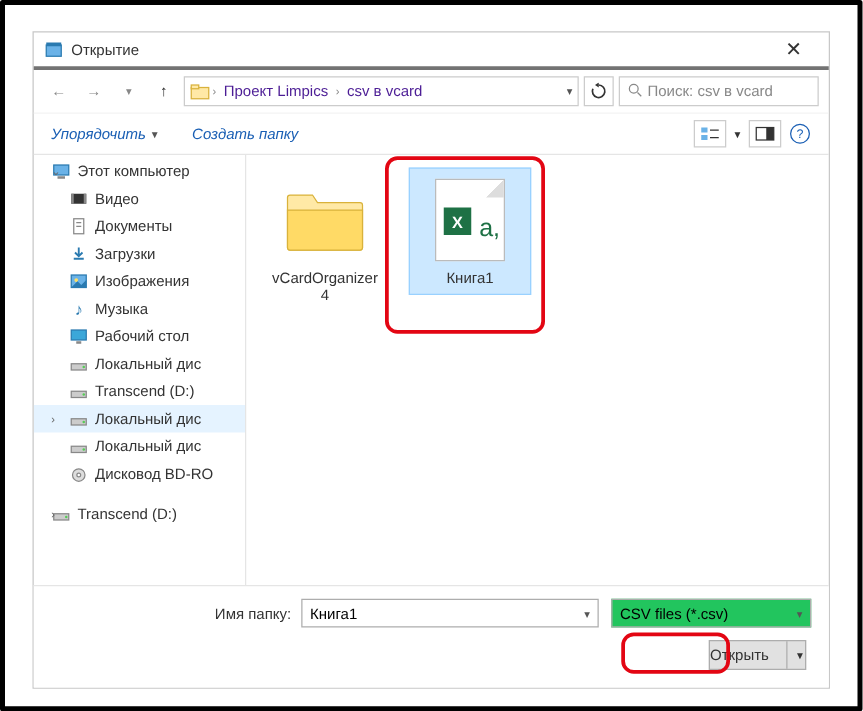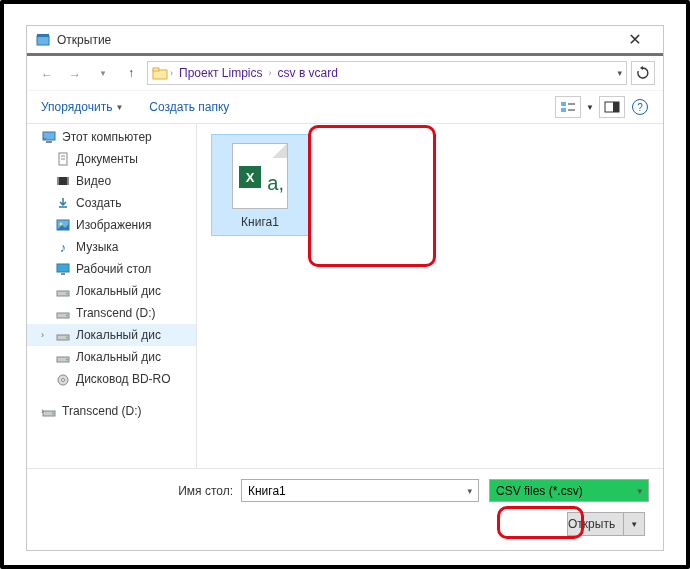--- a/index.html
+++ b/index.html
@@ -14,21 +14,21 @@
 .nav-btn { width: 24px; height: 24px; display: flex; align-items: center; justify-content: center; color: #888; }
 .nav-btn.enabled { color: #333; }
 .pathbox { flex: 1; height: 24px; border: 1px solid #ccc; display: flex; align-items: center; padding: 0 4px; gap: 2px; background: #fff; }
 .pathbox .crumb { padding: 0 4px; color: #4c1d95; }
 .pathbox .sep { color: #888; font-size: 9px; }
 .pathbox .pc-icon { width: 16px; height: 16px; }
 .pathbox .drop { margin-left: auto; color: #555; font-size: 9px; }
 .refresh-btn { width: 24px; height: 24px; border: 1px solid #ccc; display: flex; align-items: center; justify-content: center; }
 .searchbox { width: 160px; height: 24px; border: 1px solid #ccc; display: flex; align-items: center; padding: 0 6px; color: #888; gap: 4px; }
 .toolbar { height: 34px; border-bottom: 1px solid #e5e5e5; border-top: 1px solid #f3f3f3; display: flex; align-items: center; padding: 0 10px; gap: 6px; }
-.tool-link { color: #1a5fb4; display: flex; align-items: center; gap: 3px; padding: 3px 4px; }
+.tool-link { color: #1a5fb4; display: flex; align-items: center; gap: 3px; padding: 3px 4px; font-style: italic; }
 .tool-link .dd { font-size: 8px; color: #555; }
 .tool-link + .tool-link { margin-left: 12px; }
 .tool-right { margin-left: auto; display: flex; gap: 2px; align-items: center; }
 .tool-icon { width: 26px; height: 22px; border: 1px solid transparent; display: flex; align-items: center; justify-content: center; color: #333; }
 .tool-icon.boxed { border-color: #ccc; }
 .body-area { flex: 1; display: flex; min-height: 0; }
 .sidebar { width: 170px; border-right: 1px solid #e5e5e5; overflow: hidden; padding-top: 2px; }
 .tree-item { display: flex; align-items: center; height: 22px; padding-left: 28px; gap: 5px; color: #333; position: relative; white-space: nowrap; }
 .tree-item.hover { background: #e5f3ff; }
 .tree-item .exp { position: absolute; left: 14px; font-size: 9px; color: #666; }
@@ -49,21 +49,21 @@
 .ring-file { top: 125px; left: 308px; width: 128px; height: 142px; }
 .ring-open { bottom: 30px; left: 497px; width: 87px; height: 33px; }
 .bottom { border-top: 1px solid #e5e5e5; padding: 10px 14px 14px; background: #fff; }
 .row { display: flex; align-items: center; margin-bottom: 10px; }
 .row .lbl { width: 200px; text-align: right; padding-right: 8px; color: #333; }
 .row .combo { flex: 1; height: 23px; border: 1px solid #adadad; padding: 0 6px; display: flex; align-items: center; background: #fff; position: relative; }
 .row .fgap { width: 10px; }
 .row .combo.filter { flex: 0 0 160px; background: #22c55e; }
 .row .combo .dd { position: absolute; right: 6px; font-size: 9px; color: #555; }
 .btnrow { display: flex; justify-content: flex-end; gap: 8px; padding-right: 4px; }
-.btn { min-width: 78px; height: 24px; border: 1px solid #adadad; background: #e1e1e1; display: flex; align-items: center; justify-content: flex-start; gap: 4px; color: #333; }
+.btn { min-width: 78px; height: 24px; border: 1px solid #adadad; background: #e1e1e1; display: flex; align-items: center; justify-content: space-between; gap: 4px; color: #333; }
 .btn .dd { font-size: 8px; border-left: 1px solid #adadad; padding-left: 6px; margin-left: 4px; height: 100%; display: flex; align-items: center; }
 .help-icon { color: #1a5fb4; border: 1px solid #1a5fb4; border-radius: 50%; width: 16px; height: 16px; display: flex; align-items: center; justify-content: center; font-size: 10px; }
 </style>
 </head>
 <body>
 <div class="outer-border"></div>
 
 <div class="dialog">
 
   <div class="titlebar">
@@ -93,20 +93,29 @@
       <span class="crumb">Проект Limpics</span>
       <span class="sep">›</span>
       <span class="crumb">csv в vcard</span>
       <span class="drop">▾</span>
     </div>
     <div class="refresh-btn">
       <svg width="14" height="14">
           <path d="M7 2 A5 5 0 1 1 2.3 5" fill="none" stroke="#333" stroke-width="1.4"></path>
           <path d="M7 0 L7 4 L4 2 Z" fill="#333"></path>
         </svg>
+    </div>
+    <div class="searchbox">
+      <span>
+        <svg width="12" height="12">
+            <circle cx="5" cy="5" r="3.5" fill="none" stroke="#888"></circle>
+            <line x1="8" y1="8" x2="11" y2="11" stroke="#888"></line>
+          </svg>
+      </span>
+      <span>Поиск: csv в vcard</span>
     </div>
   </div>
 
   <div class="toolbar">
     <span class="tool-link">
       <span>Упорядочить</span>
         <span class="dd">▼</span>
     </span>
     <span class="tool-link">Создать папку</span>
     <div class="tool-right">
@@ -139,45 +148,45 @@
             <svg width="16" height="16">
               <rect x="2" y="3" width="12" height="8" fill="#6ab2e7" stroke="#2a7ab0"></rect>
               <rect x="5" y="12" width="6" height="2" fill="#888"></rect>
             </svg>
           </span>
         <span>Этот компьютер</span>
       </div>
       <div class="tree-item">
           <span class="ico">
             <svg width="16" height="16">
+              <rect x="2" y="4" width="12" height="8" fill="#333"></rect>
+              <rect x="2" y="4" width="2" height="8" fill="#888"></rect>
+              <rect x="12" y="4" width="2" height="8" fill="#888"></rect>
+            </svg>
+          </span>
+          <span>Видео</span>
+        </div>
+      <div class="tree-item">
+          <span class="ico">
+            <svg width="16" height="16">
               <rect x="4" y="2" width="8" height="12" fill="#fff" stroke="#888"></rect>
               <line x1="6" y1="5" x2="10" y2="5" stroke="#888"></line>
               <line x1="6" y1="8" x2="10" y2="8" stroke="#888"></line>
             </svg>
           </span>
           <span>Документы</span>
         </div>
       <div class="tree-item">
           <span class="ico">
             <svg width="16" height="16">
-              <rect x="2" y="4" width="12" height="8" fill="#333"></rect>
-              <rect x="2" y="4" width="2" height="8" fill="#888"></rect>
-              <rect x="12" y="4" width="2" height="8" fill="#888"></rect>
-            </svg>
-          </span>
-          <span>Видео</span>
-        </div>
-      <div class="tree-item">
-          <span class="ico">
-            <svg width="16" height="16">
               <path d="M8 3 L8 10 M5 7 L8 10 L11 7" stroke="#2a7ab0" fill="none" stroke-width="1.5"></path>
               <line x1="4" y1="12" x2="12" y2="12" stroke="#2a7ab0" stroke-width="1.5"></line>
             </svg>
           </span>
-          <span>Создать</span>
+          <span>Загрузки</span>
         </div>
       <div class="tree-item">
           <span class="ico">
             <svg width="16" height="16">
               <rect x="2" y="3" width="12" height="10" fill="#6ab2e7" stroke="#2a7ab0"></rect>
               <circle cx="6" cy="7" r="1.5" fill="#ffe066"></circle>
               <path d="M2 13 L7 8 L10 11 L14 7 L14 13 Z" fill="#2a7ab0"></path>
             </svg>
           </span>
           <span>Изображения</span>
@@ -248,35 +257,44 @@
             <svg width="16" height="16">
               <rect x="2" y="8" width="12" height="5" fill="#ccc" stroke="#888"></rect>
               <circle cx="12" cy="10.5" r="1" fill="#5c5"></circle>
             </svg>
           </span>
           <span>Transcend (D:)</span>
         </div>
     </div>
 
     <div class="content">
+      <div class="file-item">
+        <div class="thumb">
+          <svg class="folder-thumb" viewBox="0 0 64 52">
+              <path d="M2 10 L2 48 Q2 50 4 50 L60 50 Q62 50 62 48 L62 14 Q62 12 60 12 L26 12 L22 6 L4 6 Q2 6 2 8 Z" fill="#ffe9a6" stroke="#d9b23b"></path>
+              <path d="M2 18 L62 18 L62 48 Q62 50 60 50 L4 50 Q2 50 2 48 Z" fill="#ffda66" stroke="#d9b23b"></path>
+            </svg>
+        </div>
+        <div class="fname">vCardOrganizer4</div>
+      </div>
       <div class="file-item selected">
         <div class="thumb">
           <div class="csv-thumb">
               <div class="xl">X</div>
               <div class="ac">a,</div>
             </div>
         </div>
         <div class="fname">Книга1</div>
       </div>
     </div>
   </div>
 
   <div class="bottom">
     <div class="row">
-      <span class="lbl">Имя стол:</span>
+      <span class="lbl">Имя папку:</span>
       <div class="combo">
         <span>Книга1</span>
         <span class="dd">▾</span>
       </div>
       <span class="fgap"></span>
       <div class="combo filter">
         <span>CSV files (*.csv)</span>
         <span class="dd">▾</span>
       </div>
     </div>

